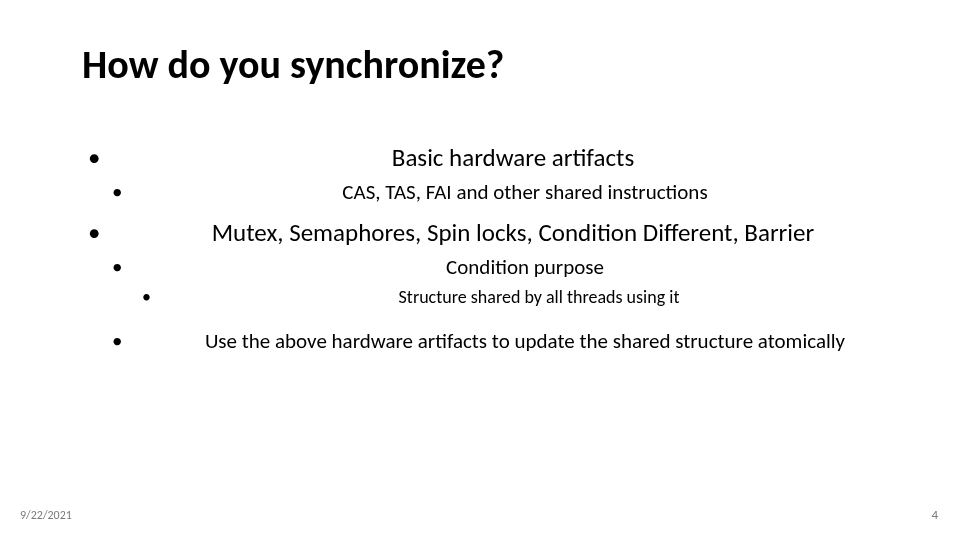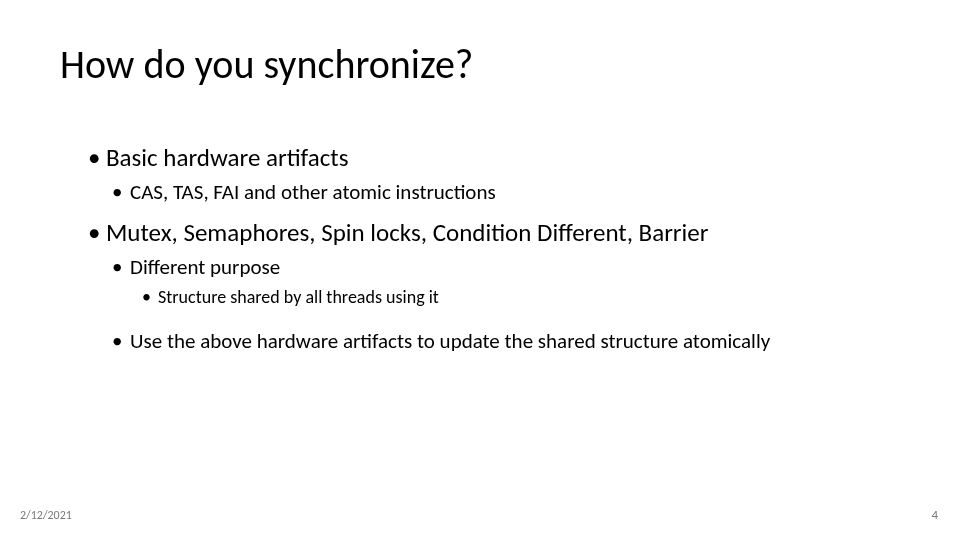--- a/index.html
+++ b/index.html
@@ -1,40 +1,40 @@
 <!DOCTYPE html>
 <html><head>
 <meta charset="utf-8">
 <style>
   * { margin: 0; padding: 0; box-sizing: border-box; }
   html, body { width: 960px; height: 540px; background: #fff; font-family: "Segoe UI", "Calibri", Arial, sans-serif; color: #000; }
   .slide { position: relative; width: 960px; height: 540px; }
-  .title { position: absolute; left: 60px; top: 40px; font-size: 40px; font-weight: 400; letter-spacing: 0; }
-  .content { position: absolute; left: 88px; top: 142px; right: 40px; }
+  .title { position: absolute; left: 82px; top: 40px; font-size: 40px; font-weight: 700; letter-spacing: 0; }
+  .content { position: absolute; left: 88px; top: 142px; right: 40px; text-align: center; }
   .l1 { font-size: 25px; margin-bottom: 6px; position: relative; padding-left: 18px; }
   .l1::before { content: "•"; position: absolute; left: 0; top: 0; }
   .l2 { font-size: 21px; margin-bottom: 6px; position: relative; padding-left: 18px; margin-left: 24px; }
   .l2::before { content: "•"; position: absolute; left: 0; top: 0; }
   .l3 { font-size: 18px; margin-bottom: 20px; position: relative; padding-left: 16px; margin-left: 54px; }
   .l3::before { content: "•"; position: absolute; left: 0; top: 0; }
   .gap { height: 6px; }
   .footer-date { position: absolute; left: 20px; bottom: 18px; font-size: 12px; color: #7a7a7a; }
   .footer-page { position: absolute; right: 22px; bottom: 18px; font-size: 13px; color: #7a7a7a; }
 </style>
 </head>
 <body>
 
 <div class="slide">
   <div class="title">How do you synchronize?</div>
 
   <div class="content">
     <div class="l1">Basic hardware artifacts</div>
-    <div class="l2">CAS, TAS, FAI and other atomic instructions</div>
+    <div class="l2">CAS, TAS, FAI and other shared instructions</div>
     <div class="gap"></div>
     <div class="l1">Mutex, Semaphores, Spin locks, Condition Different, Barrier</div>
-    <div class="l2">Different purpose</div>
+    <div class="l2">Condition purpose</div>
     <div class="l3">Structure shared by all threads using it</div>
     <div class="l2">Use the above hardware artifacts to update the shared structure atomically</div>
   </div>
 
-  <div class="footer-date">2/12/2021</div>
+  <div class="footer-date">9/22/2021</div>
   <div class="footer-page">4</div>
 </div>
 
 </body></html>

